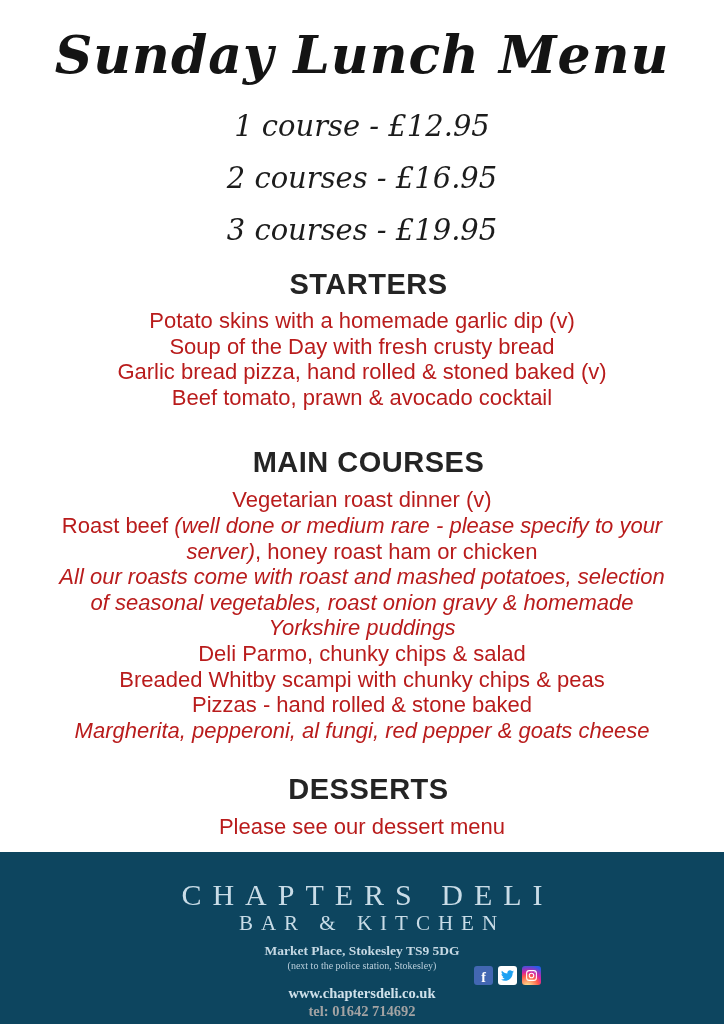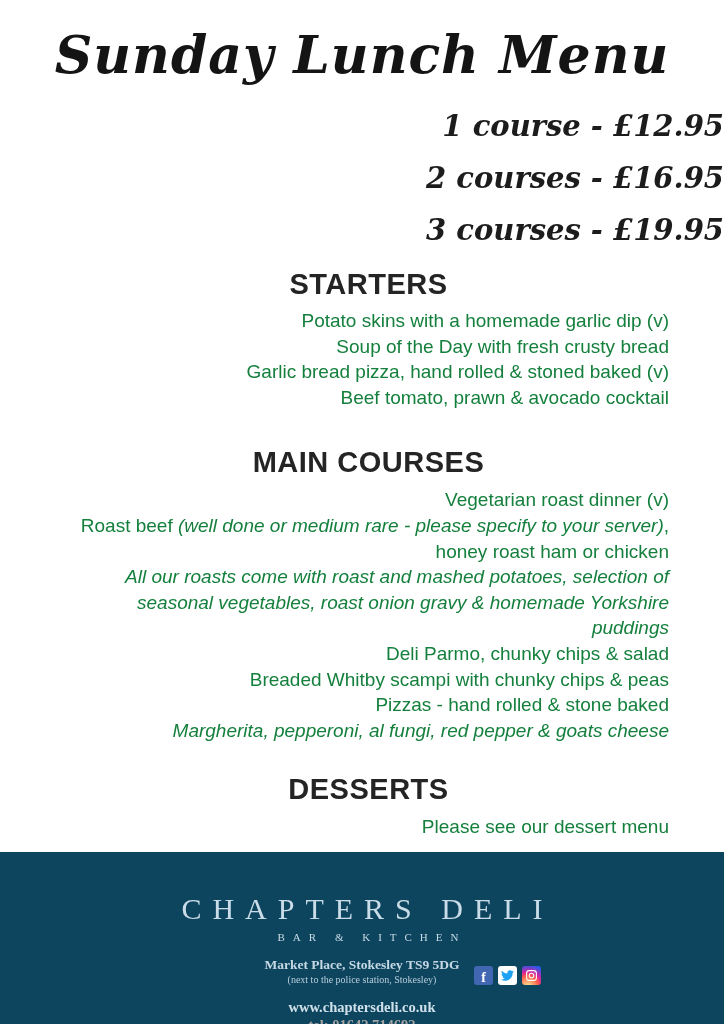--- a/index.html
+++ b/index.html
@@ -10,50 +10,50 @@
     font-family:"Liberation Sans", sans-serif;
   }
   .menu-body { height:852px; text-align:center; }
 
   
   .script { font-family:"DejaVu Serif", serif; font-style:italic; color:#191919; }
   .title {
     padding-top:12px; font-size:52px; font-weight:700; line-height:86px;
     letter-spacing:1px; color:#141414;
   }
-  .price { font-size:29px; font-weight:700; line-height:52px; color:#1c1c1c;text-align:right; }
+  .price { font-size:29px; font-weight:400; line-height:52px; color:#1c1c1c; }
   .pricing { margin-top:2px; }
 
   h2 {
     font-size:29px; font-weight:800; color:#242424; line-height:32px;
     letter-spacing:0.5px;
     padding-left:13px;
   }
   .section-starters h2 { margin-top:12px; margin-bottom:8px; }
   .section-mains    h2 { margin-top:36px; margin-bottom:9px; }
   .section-desserts h2 { margin-top:30px; margin-bottom:9px; }
 
   .item {
-    font-size:19px; line-height:25.6px; color:#15803d;
-    max-width:614px; margin:0 auto;text-align:right;
+    font-size:22px; line-height:25.6px; color:#b91c1c;
+    max-width:614px; margin:0 auto;
   }
   .it { font-style:italic; }
 
   
   .footer {
     position:absolute; left:0; top:852px; width:724px; height:172px;
     background:#0d455f; text-align:center; color:#cddfe9;
   }
   .brand {
-    padding-top:40px; font-family:"Liberation Serif", serif;
+    padding-top:26px; font-family:"Liberation Serif", serif;
     font-size:30px; line-height:34px; letter-spacing:11px; padding-left:11px;
     color:#c9dce7; font-weight:400;text-align:center;
   }
   .tagline {
-    font-family:"Liberation Serif", serif; font-size:11px; line-height:18px;
+    font-family:"Liberation Serif", serif; font-size:21px; line-height:18px;
     letter-spacing:8px; padding-left:20px; margin-top:2px; color:#c9dce7;
   }
   .addr {
     margin-top:11px; font-family:"Liberation Serif", serif; font-weight:700;
     font-size:13.5px; line-height:16px; color:#c6d9e4;
   }
   .addr-note {
     font-family:"Liberation Serif", serif; font-size:10px; line-height:12px;
     margin-top:1px; color:#b9cedb;
   }

